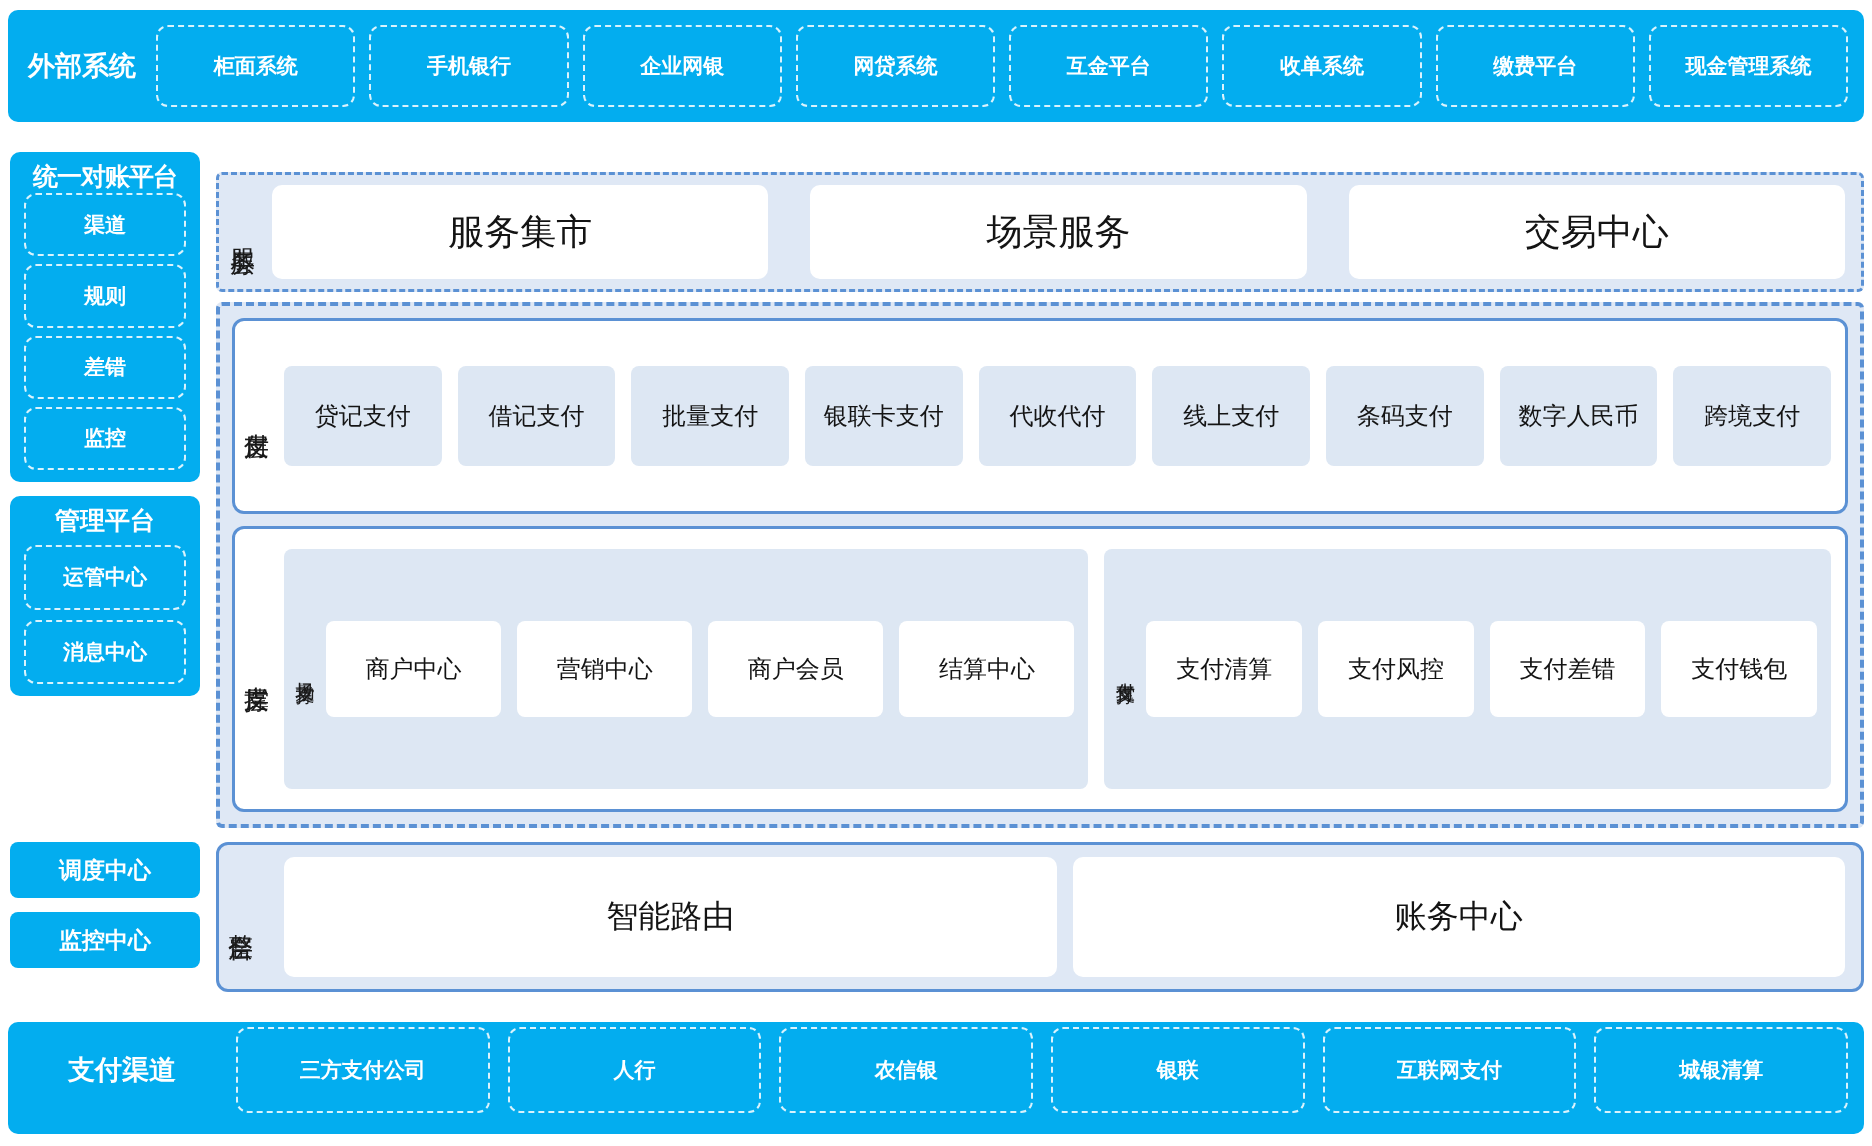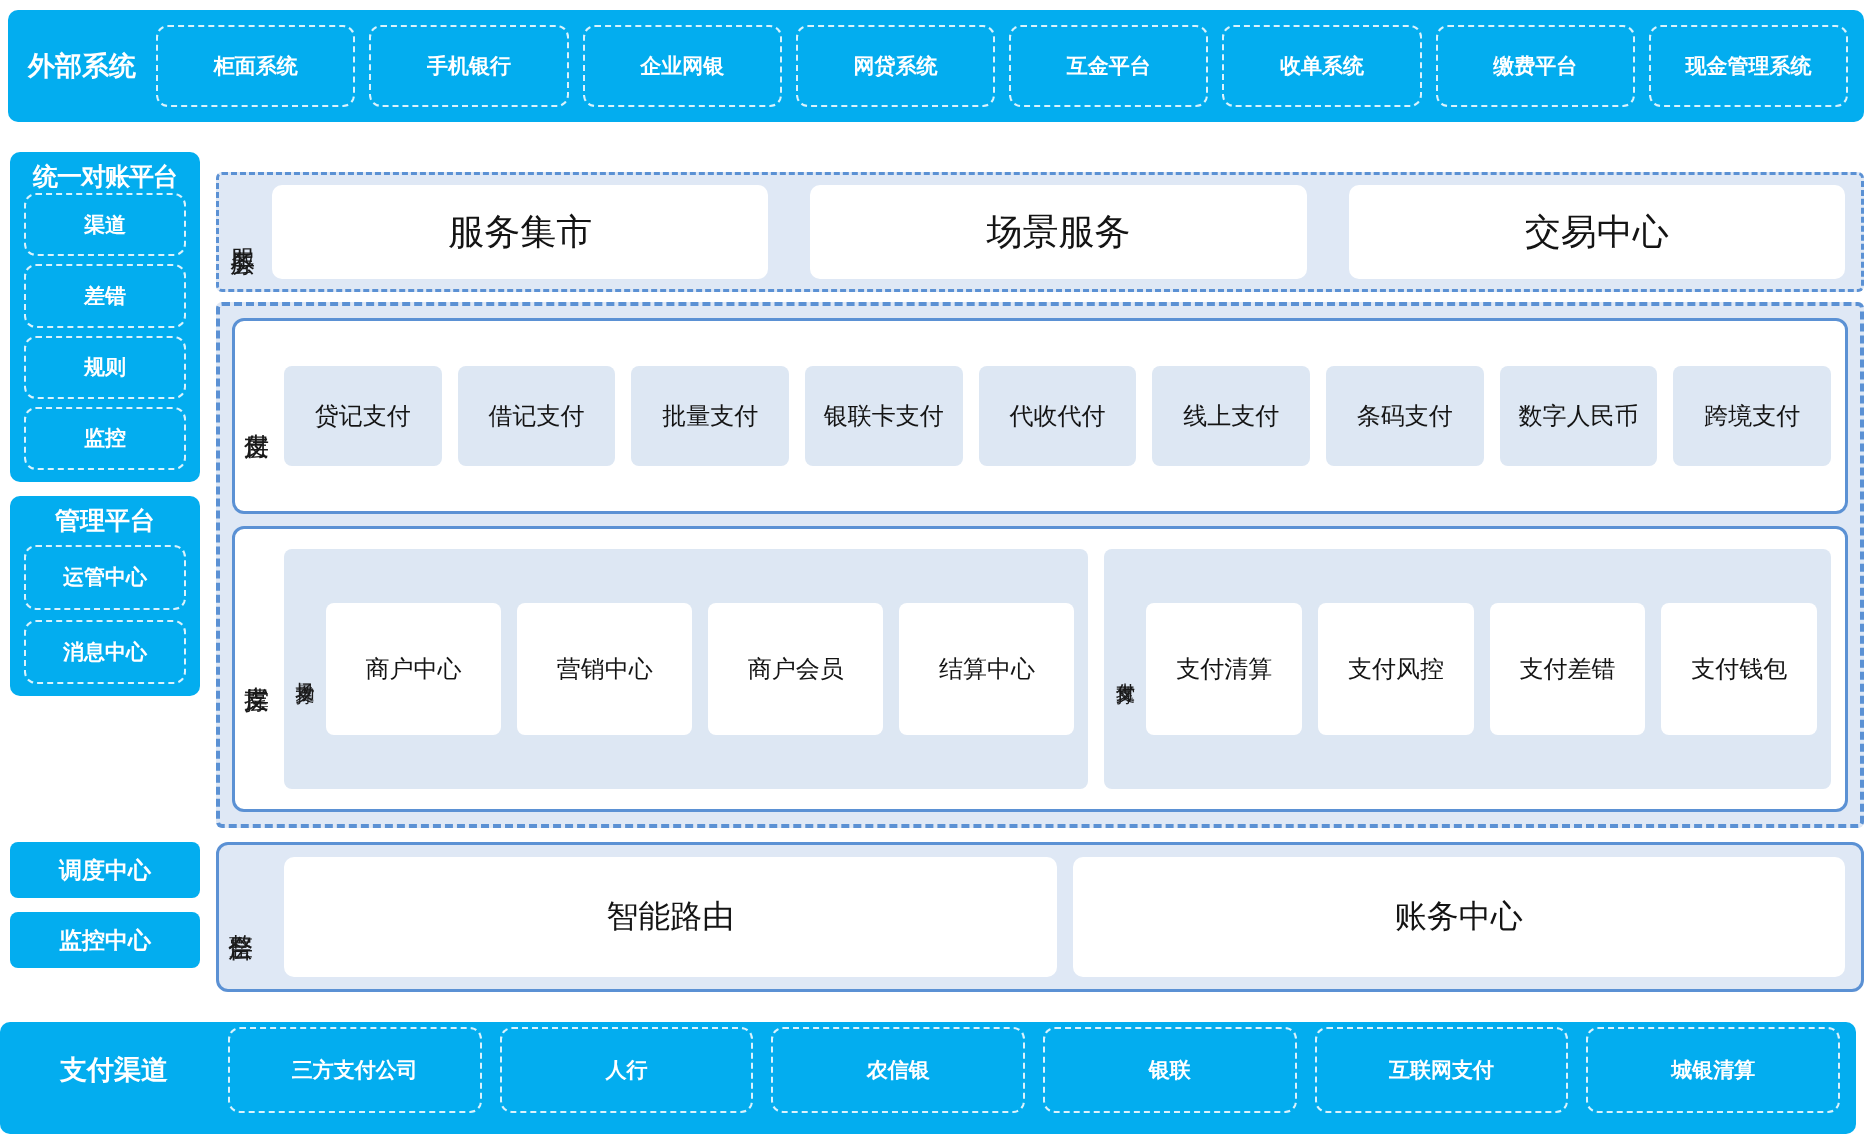--- a/index.html
+++ b/index.html
@@ -46,21 +46,21 @@
     padding: 0 16px 0 0;
   }
   #external-band .band-title { font-size: 27px; width: 148px; text-align: center; }
   #external-cards {
     display: flex; flex: 1; gap: 14px; height: 82px;
   }
   #external-cards .dash-card { flex: 1; font-size: 21px; }
 
   
   #channel-band {
-    left: 0; top: 1022px; width: 1856px; height: 112px;
+    left: 8px; top: 1022px; width: 1856px; height: 112px;
     padding: 0 16px 17px 0;
   }
   #channel-band .band-title { font-size: 27px; width: 228px; text-align: center; }
   #channel-cards { display: flex; flex: 1; gap: 18px; height: 86px; }
   #channel-cards .dash-card { flex: 1; font-size: 21px; }
 
   
   #recon-platform {
     position: absolute; left: 10px; top: 152px; width: 190px; height: 330px;
     background: #03adef; border-radius: 10px;
@@ -169,21 +169,21 @@
   #support-groups { display: flex; flex: 1; gap: 16px; height: 100%; align-items: stretch; padding: 12px 0; }
   .support-group {
     background: #dde7f3;
     border-radius: 8px;
     display: flex; align-items: center;
     padding: 10px 14px 10px 8px;
     gap: 8px;
   }
   #group-scene { flex: 0 0 52%; }
   #group-pay   { flex: 1; }
-  .group-cards { display: flex; flex: 1; gap: 16px; height: 132px; }
+  .group-cards { display: flex; flex: 1; gap: 16px; height: 96px; }
   .sup-card {
     flex: 1;
     background: #ffffff;
     border-radius: 8px;
     display: flex; align-items: center; justify-content: center;
     font-size: 24px; color: #141414; white-space: nowrap;
   }
 
   
   #integration-layer {
@@ -214,22 +214,22 @@
       <div class="dash-card">收单系统</div>
       <div class="dash-card">缴费平台</div>
       <div class="dash-card">现金管理系统</div>
     </div>
   </div>
 
   <div id="recon-platform">
     <div class="panel-title">统一对账平台</div>
     <div id="recon-items">
       <div class="dash-card">渠道</div>
+      <div class="dash-card">规则</div>
       <div class="dash-card">差错</div>
-      <div class="dash-card">规则</div>
       <div class="dash-card">监控</div>
     </div>
   </div>
 
   <div id="manage-platform">
     <div class="panel-title">管理平台</div>
     <div id="manage-items">
       <div class="dash-card">运管中心</div>
       <div class="dash-card">消息中心</div>
     </div>

